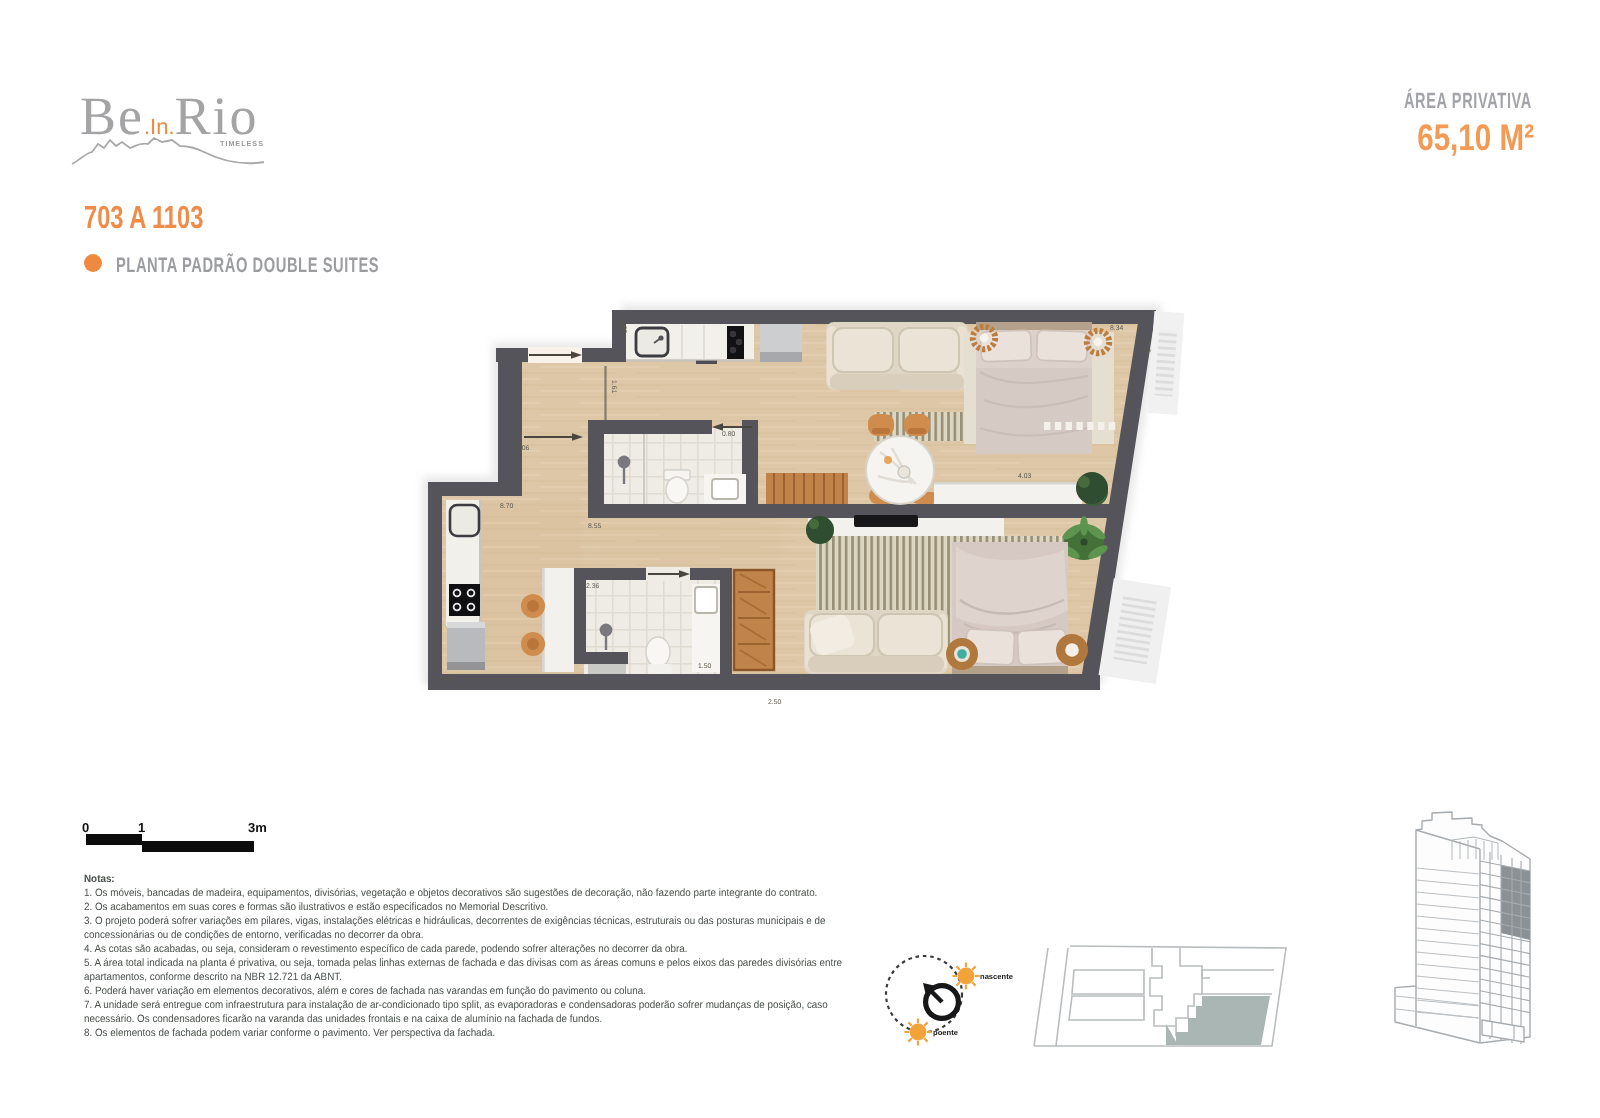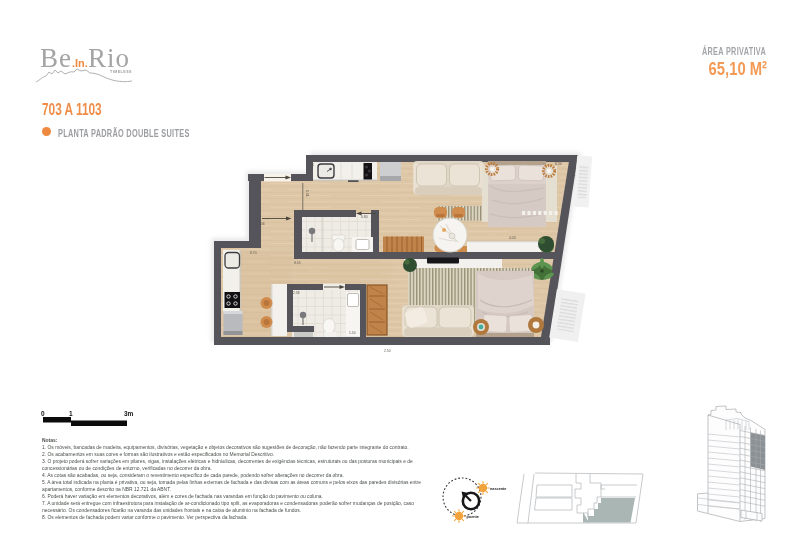--- a/index.html
+++ b/index.html
@@ -1,20 +1,20 @@
 <!DOCTYPE html>
 <html><head>
 <meta charset="utf-8">
 <style>
   html,body{margin:0;padding:0;background:#fff;}
   .page{position:relative;width:800px;height:559px;overflow:hidden;background:#fff;
         font-family:"Liberation Sans",sans-serif;}
   .abs{position:absolute;}
   .logo{left:40px;top:43px;font-family:"Liberation Serif",serif;font-size:27px;color:#a4a4a6;letter-spacing:1px;}
-  .logo .in{color:#ee8a3f;font-family:"Liberation Sans",sans-serif;font-size:11px;font-weight:bold;letter-spacing:0;}
+  .logo .in{color:#ee8a3f;font-family:"Liberation Sans",sans-serif;font-size:11px;font-weight:normal;letter-spacing:0;}
   .logosub{left:110px;top:69.5px;font-size:3.6px;color:#9b9b9d;font-weight:bold;letter-spacing:.5px;}
   .unit{left:42px;top:101px;font-size:16px;font-weight:bold;color:#ef8d48;letter-spacing:0;transform:scaleX(.74);transform-origin:0 0;}
   .ptitle{left:58px;top:127px;font-size:10.5px;font-weight:bold;color:#9c9da1;letter-spacing:.4px;transform:scaleX(.70);transform-origin:0 0;}
   .bullet{left:42px;top:127px;width:9px;height:9px;border-radius:50%;background:#ee8a3f;}
   .arealbl{left:566px;top:45px;width:200px;text-align:right;font-size:11px;font-weight:bold;color:#a3a4a8;letter-spacing:.5px;transform:scaleX(.66);transform-origin:100% 0;}
   .areaval{left:566px;top:57.5px;width:201px;text-align:right;font-size:18.5px;font-weight:bold;color:#f39a55;letter-spacing:0;transform:scaleX(.8);transform-origin:100% 0;}
   .notes{left:42px;top:437px;width:430px;font-size:5.3px;color:#49504a;line-height:7px;transform:scaleX(.93);transform-origin:0 0;}
   .notes div{white-space:nowrap;overflow:hidden;}
 </style>
 </head>

